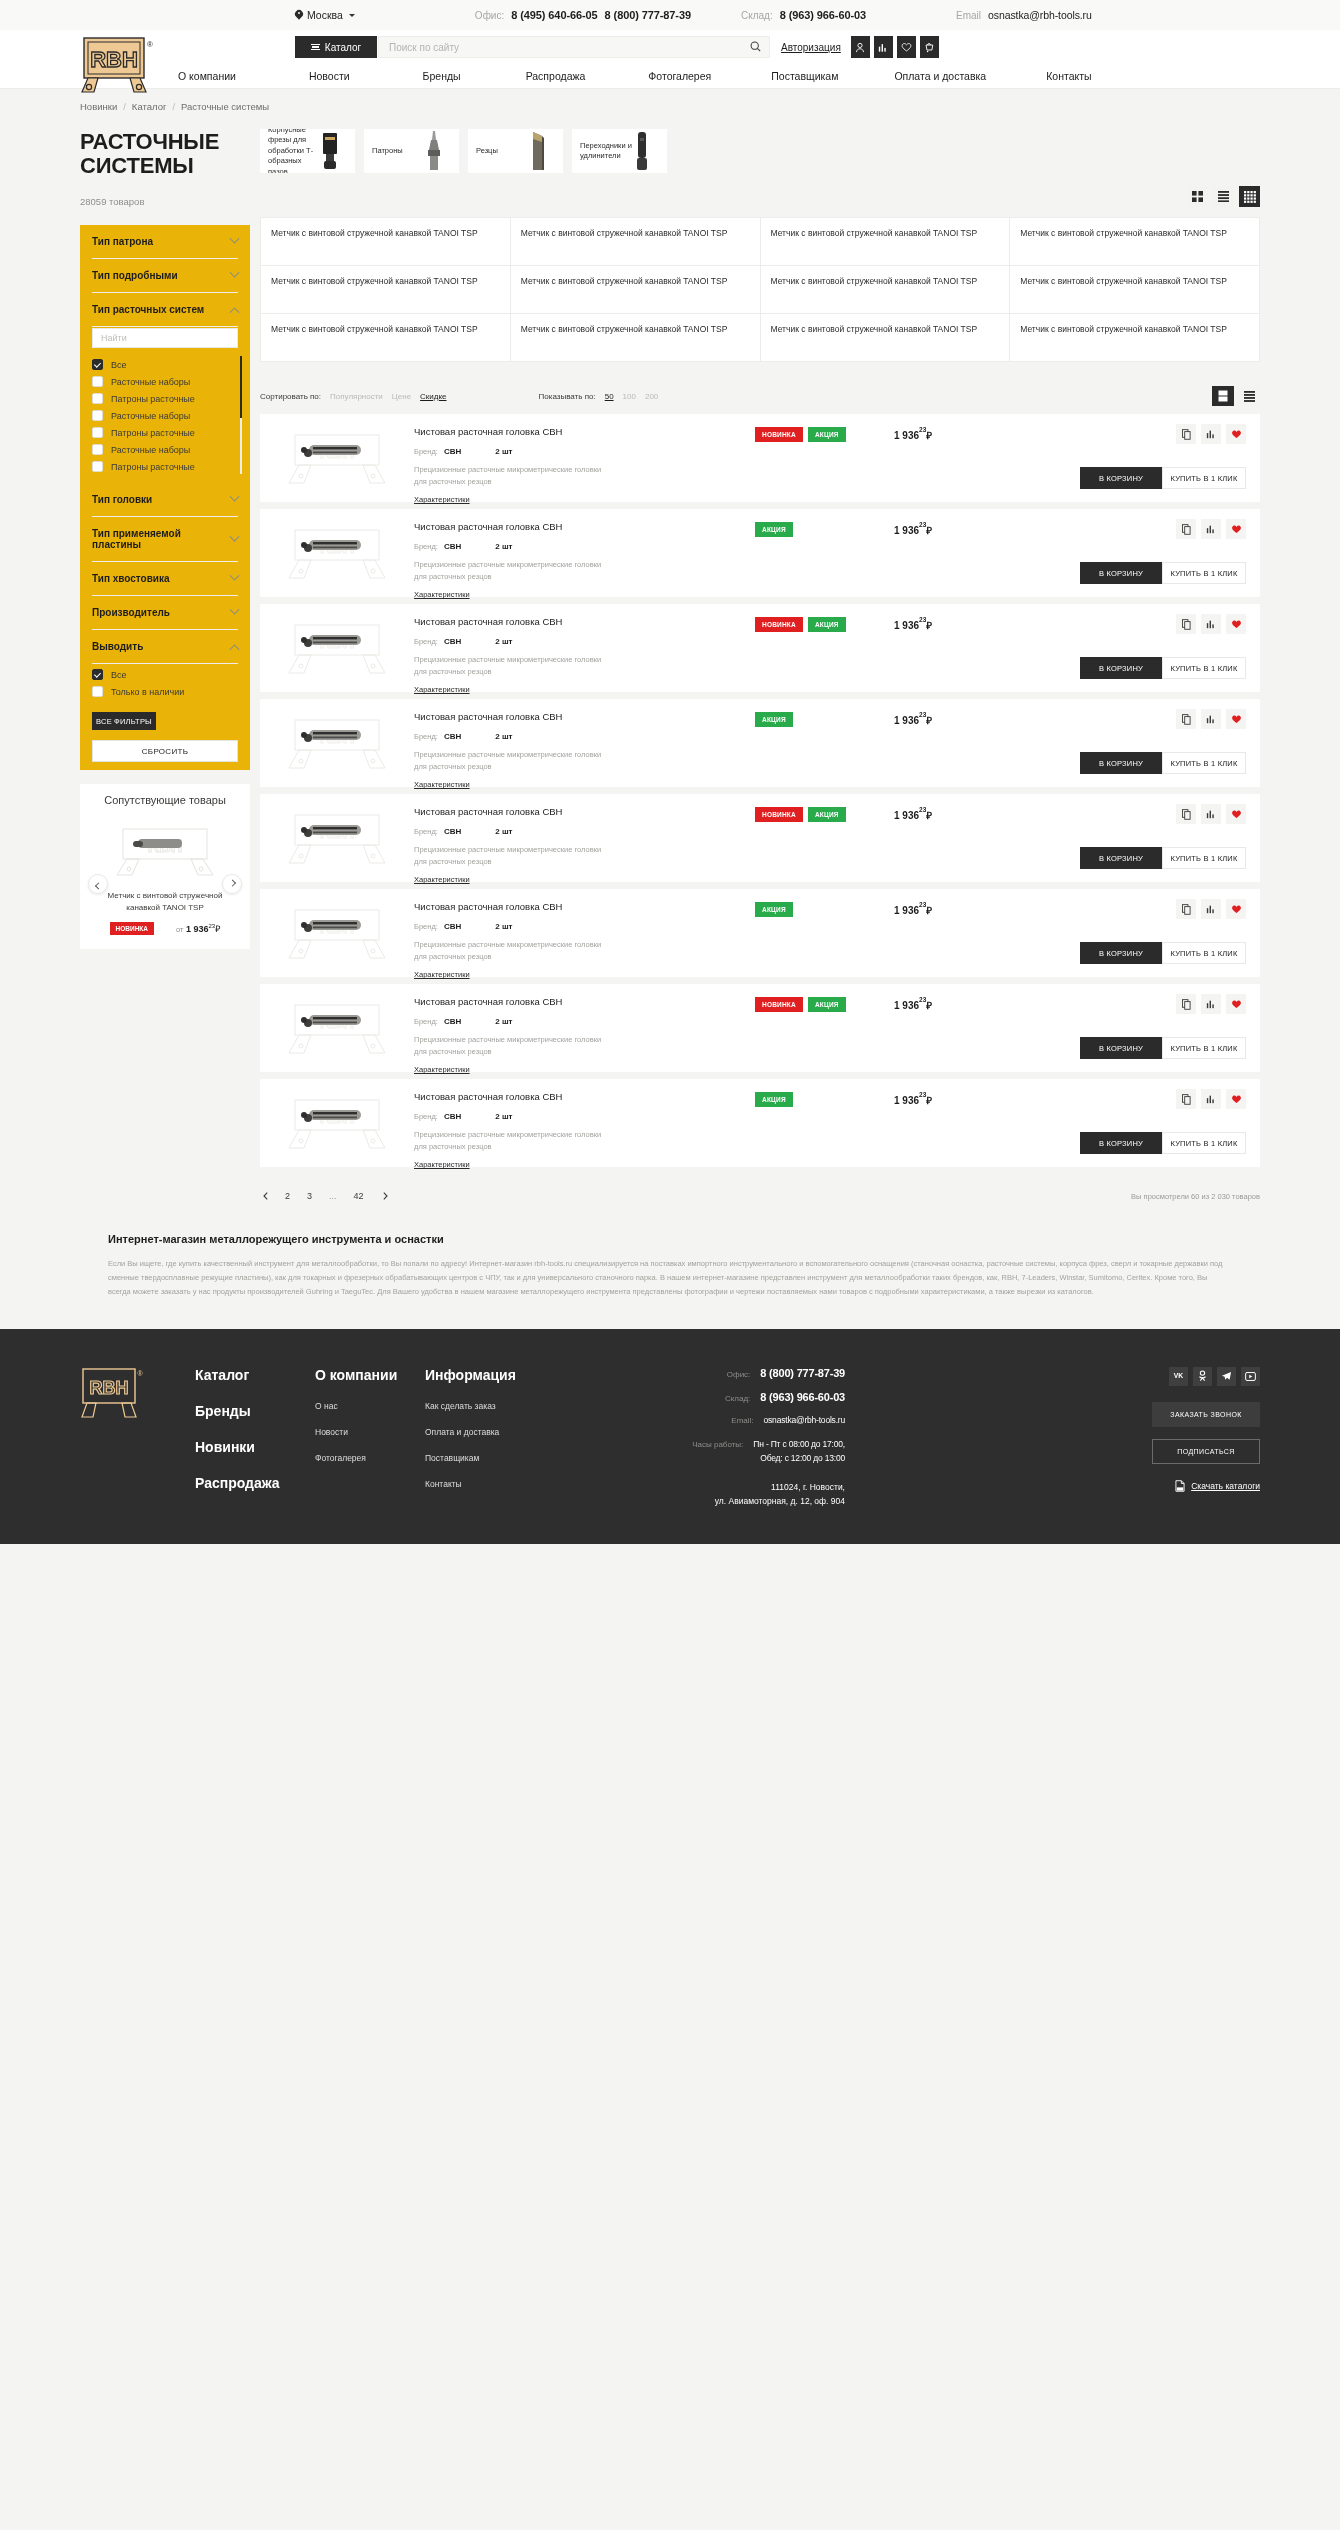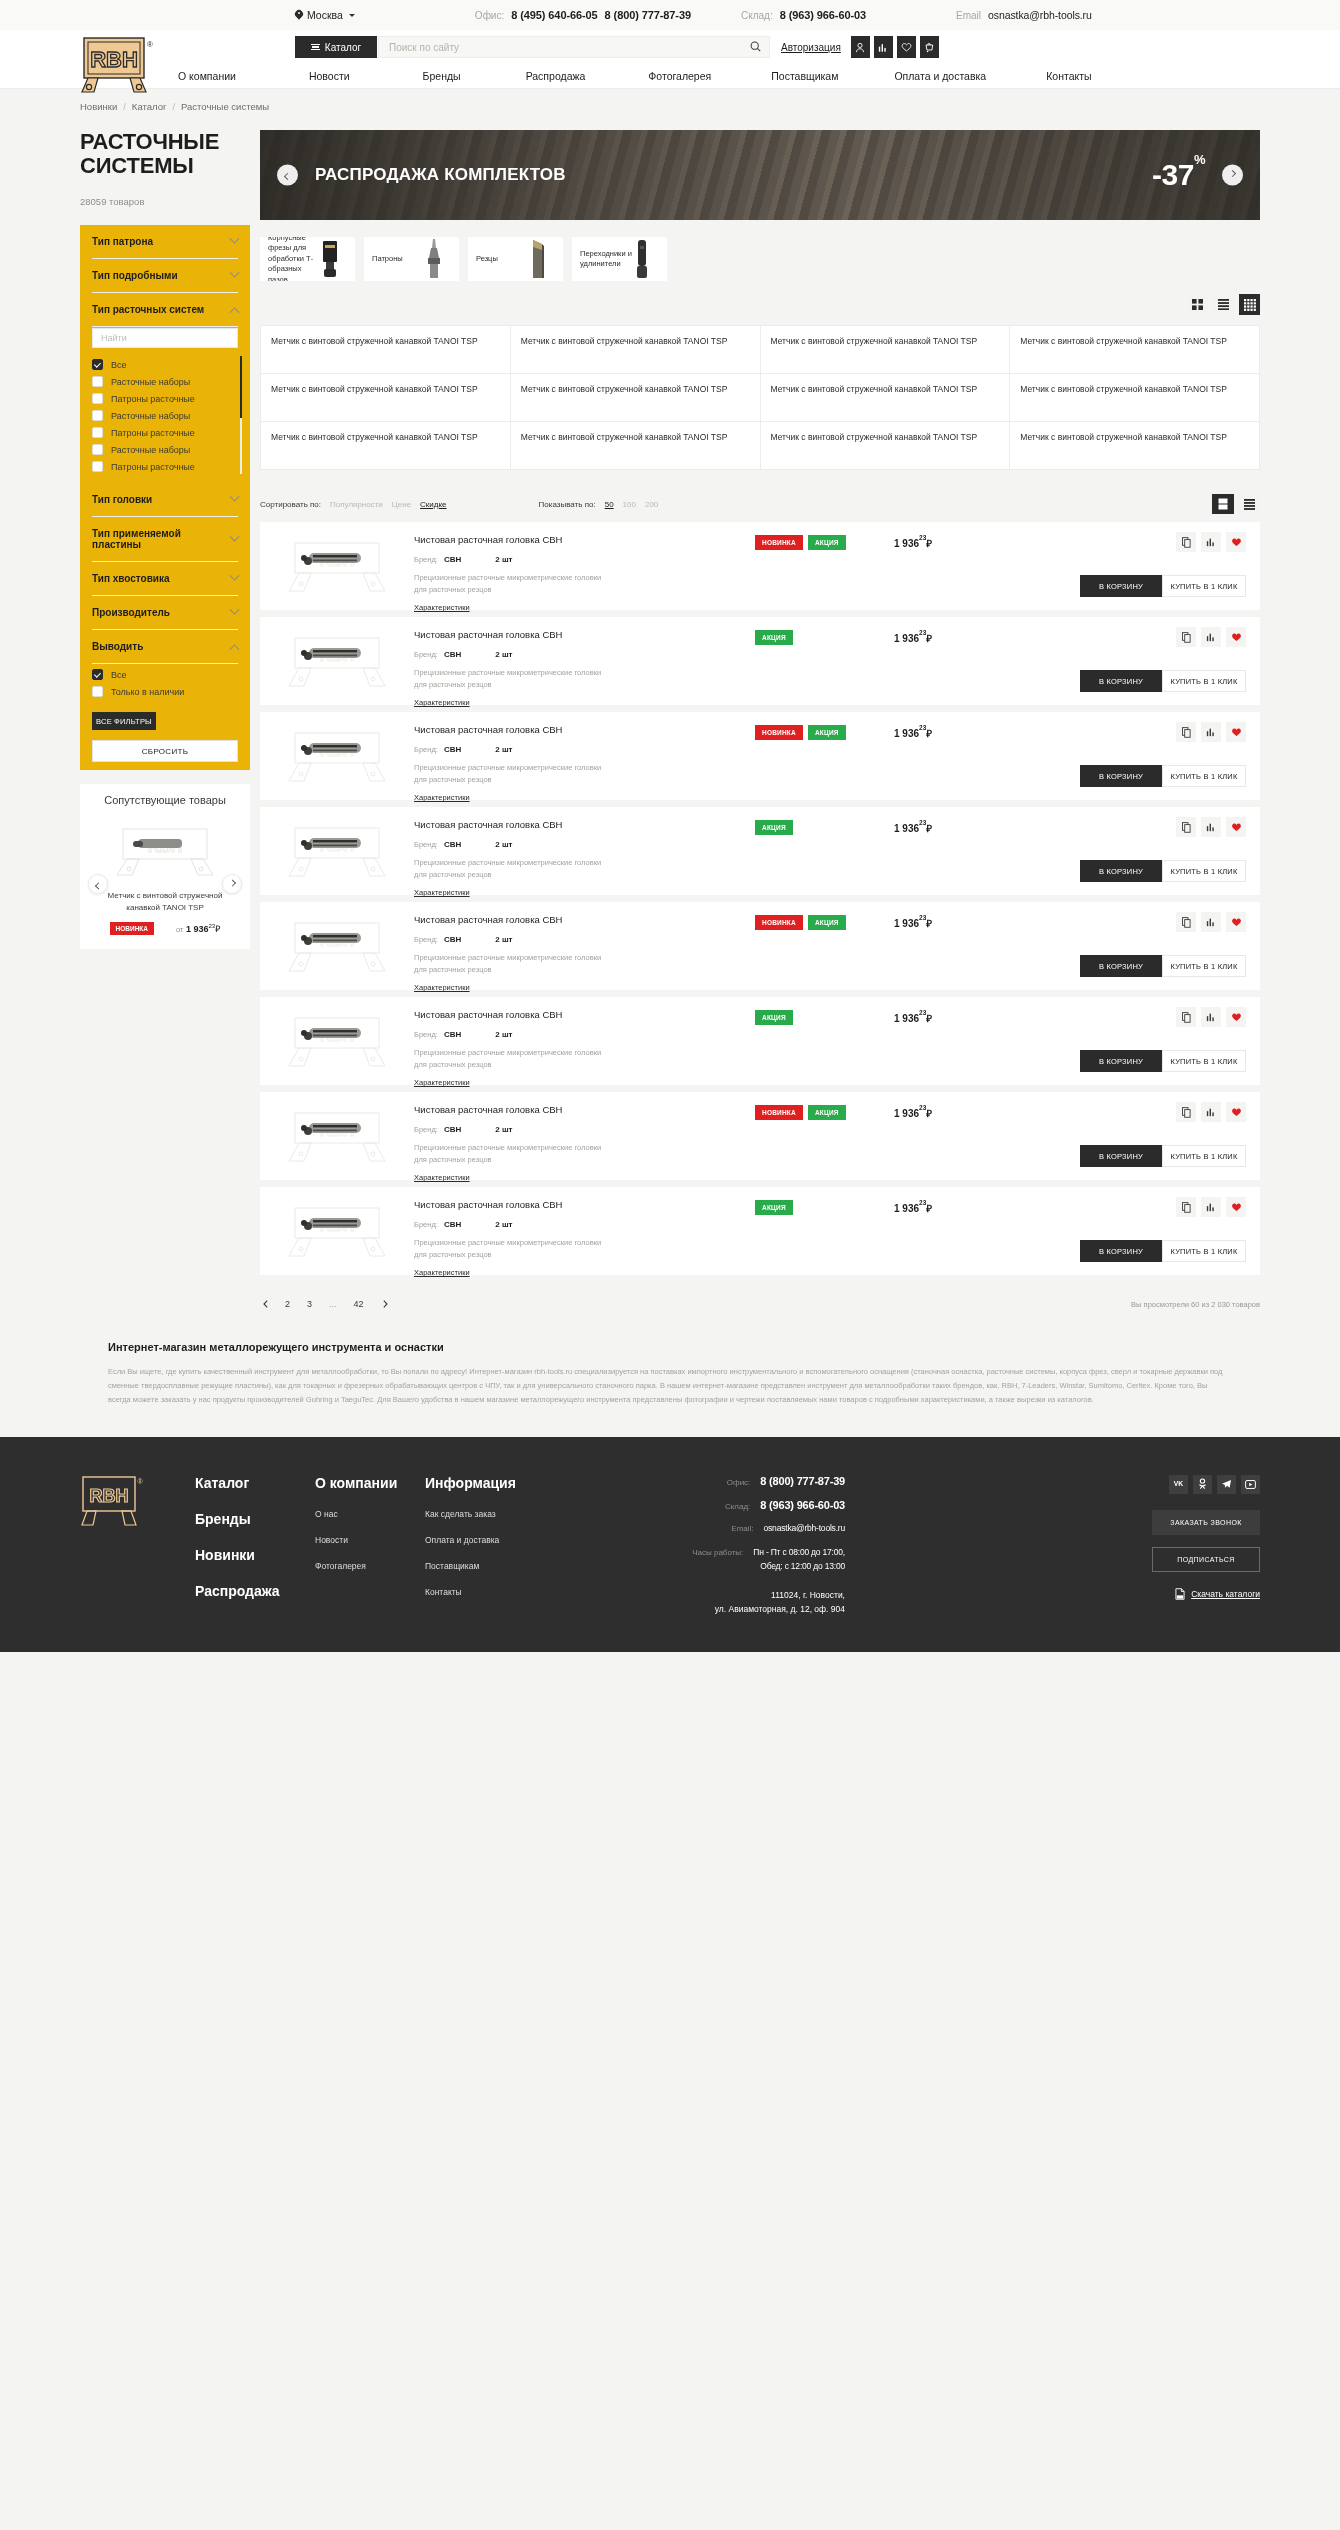--- a/index.html
+++ b/index.html
@@ -594,35 +594,20 @@
             <span class="ar lf"></span>
           </div>
         <div class="rel-arrow r">
             <span class="ar rt"></span>
           </div>
       </div>
     </div>
 
     <div class="col-right">
 
-      <div class="banner">
-        <div class="banner-bg"></div>
-        <div class="banner-inner">
-          <div class="banner-h">РАСПРОДАЖА КОМПЛЕКТОВ</div>
-          <div class="banner-pct">
-            <span>-37</span><sup>%</sup>
-          </div>
-        </div>
-        <div class="b-arrow l">
-            <span class="ar lf"></span>
-          </div>
-        <div class="b-arrow r">
-            <span class="ar rt"></span>
-          </div>
-      </div>
 
       <div class="cat-tiles">
         <div class="tile">
           <span class="tile-label">Корпусные фрезы для обработки Т-образных пазов</span>
           <span class="tile-img">
             <svg width="22" height="40" viewBox="0 0 22 40">
                 <rect x="4" y="2" width="14" height="21" rx="1" fill="#232323"></rect>
                 <rect x="6" y="6" width="10" height="3" fill="#cfa45c"></rect>
                 <rect x="7" y="23" width="8" height="8" fill="#3a3a3a"></rect>
                 <rect x="5" y="30" width="12" height="8" rx="2" fill="#2b2b2b"></rect>

